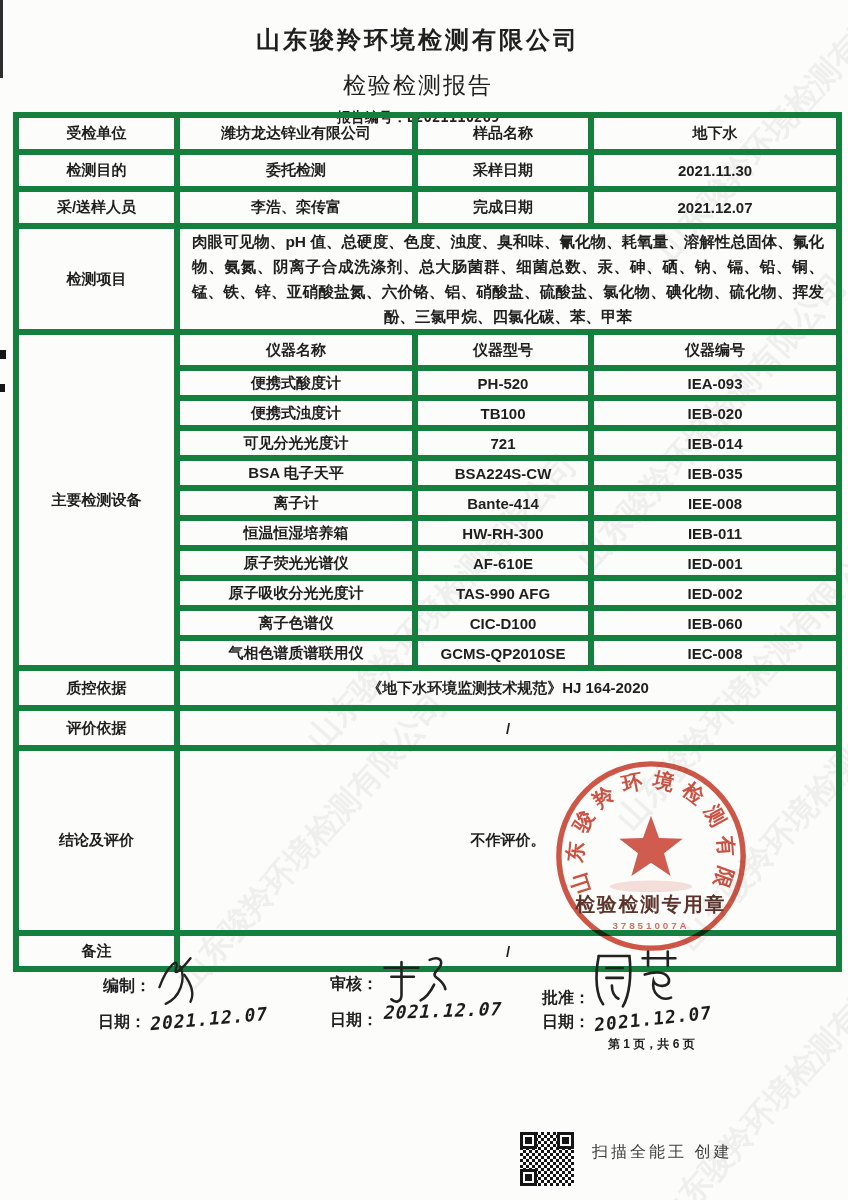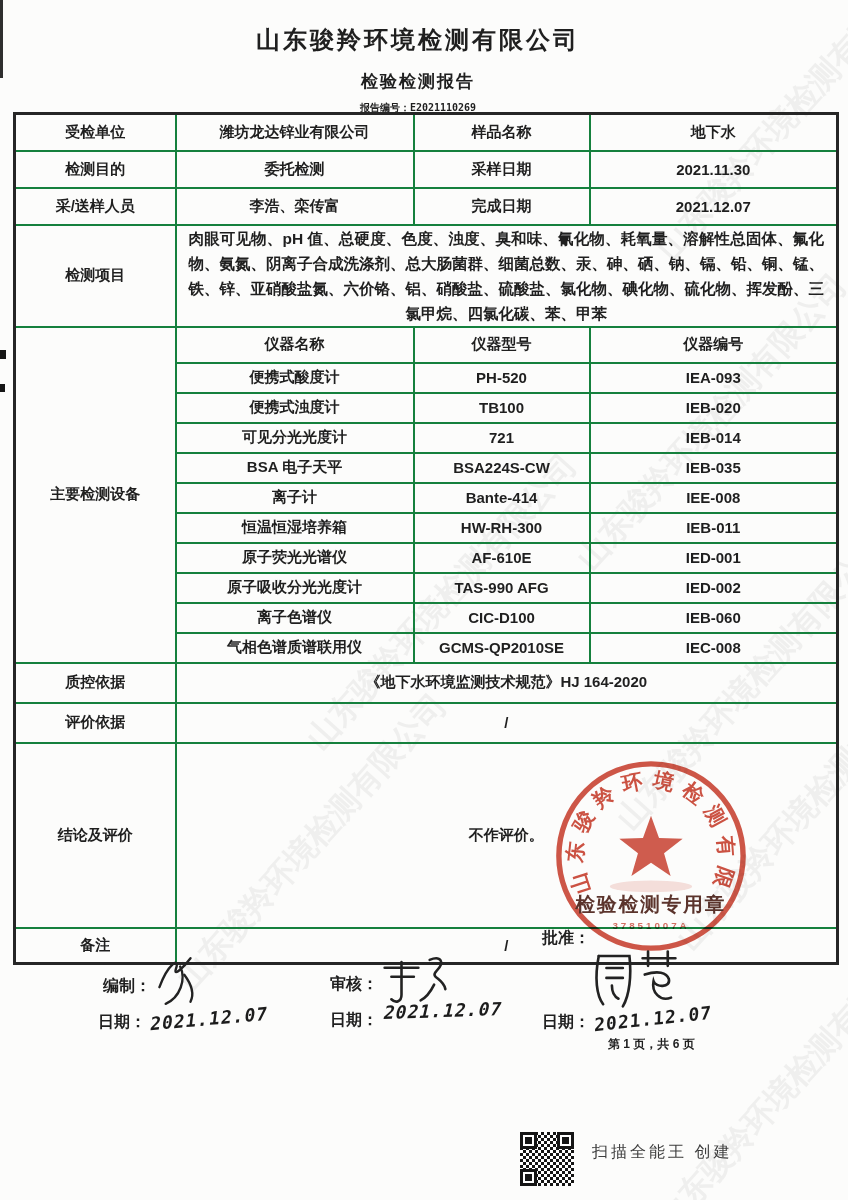--- a/index.html
+++ b/index.html
@@ -6,29 +6,29 @@
   .page{position:relative;width:848px;height:1200px;background:#fcfcfb;overflow:hidden;
         font-family:"Liberation Sans","DejaVu Sans",sans-serif;color:#1f1f1f;}
 
   
   .wm{position:absolute;font-size:32px;font-weight:bold;white-space:nowrap;
       color:rgba(125,125,125,0.10);pointer-events:none;transform:rotate(-48deg);z-index:1;}
 
   
   .doc-header{position:absolute;top:24px;left:0;width:836px;text-align:center;z-index:2;}
   .company{font-size:24px;font-weight:bold;letter-spacing:3px;}
-  .rtitle{font-size:17px;font-weight:bold;letter-spacing:2px;margin-top:14px;}
-  .rno{font-size:10px;font-weight:bold;margin-top:8px;}
+  .rtitle{font-size:23px;font-weight:normal;letter-spacing:2px;margin-top:14px;}
+  .rno{font-size:14px;font-weight:bold;margin-top:8px;}
   .mono{font-family:"DejaVu Sans Mono","Liberation Mono",monospace;}
 
   
   table.main{position:absolute;left:13px;top:112px;width:823px;border-collapse:collapse;
              table-layout:fixed;z-index:2;}
   table.main{border:3px solid #262626;}
-  table.main td{border:2px solid #15803d;font-weight:bold;font-size:15px;text-align:center;
+  table.main td{border:6px solid #15803d;font-weight:bold;font-size:15px;text-align:center;
                 vertical-align:middle;padding:0;overflow:hidden;}
   tr.h37{height:37px} tr.h100{height:100px} tr.h36{height:36px} tr.h30{height:30px}
   tr.h40{height:40px} tr.h185{height:185px}
   td.valmono{font-family:Liberation Sans, sans-serif;font-size:15px;}
   .items-text{font-size:15.5px;line-height:25px;font-weight:bold;text-align:justify;
               text-align-last:center;padding:0 12px;}
   td.leftval{text-align:left;padding-left:20px;}
   td.topleftval{text-align:left;vertical-align:top;padding:10px 0 0 20px;}
 
   
@@ -222,21 +222,21 @@
   <svg class="sigsvg" style="left:376px;top:952px" width="78" height="54" viewBox="0 0 62 48">
     <g fill="none" stroke="#222" stroke-width="2.3" stroke-linecap="round">
       <path d="M4 14 H34 M10 22 H30 M19 9 V38 C19 44 14 46 10 42"></path>
       <path d="M44 7 C54 3 58 9 50 17 C44 23 56 23 58 33"></path>
       <path d="M48 29 C44 37 40 41 36 43"></path>
     </g>
   </svg>
   <span class="siglabel" style="left:330px;top:1010px">日期：</span>
   <span class="hand v2" style="left:384px;top:1000px">2021.12.07</span>
 
-  <span class="siglabel" style="left:542px;top:928px">批准：</span>
+  <span class="siglabel" style="left:542px;top:988px">批准：</span>
   <svg class="sigsvg" style="left:590px;top:946px" width="92" height="66" viewBox="0 0 84 58">
     <g fill="none" stroke="#222" stroke-width="2.4" stroke-linecap="round">
       <path d="M8 8 C4 28 6 44 12 52"></path>
       <path d="M8 8 H36 C38 26 36 44 30 54"></path>
       <path d="M15 19 H30 M15 28 H30 M20 35 C20 41 22 45 26 47"></path>
       <path d="M48 10 H78 M53 4 V17 M71 4 V17"></path>
       <path d="M50 25 C62 21 70 23 72 29 C74 37 60 37 58 31 C56 41 64 50 74 46"></path>
     </g>
   </svg>
   <span class="siglabel" style="left:542px;top:1012px">日期：</span>

